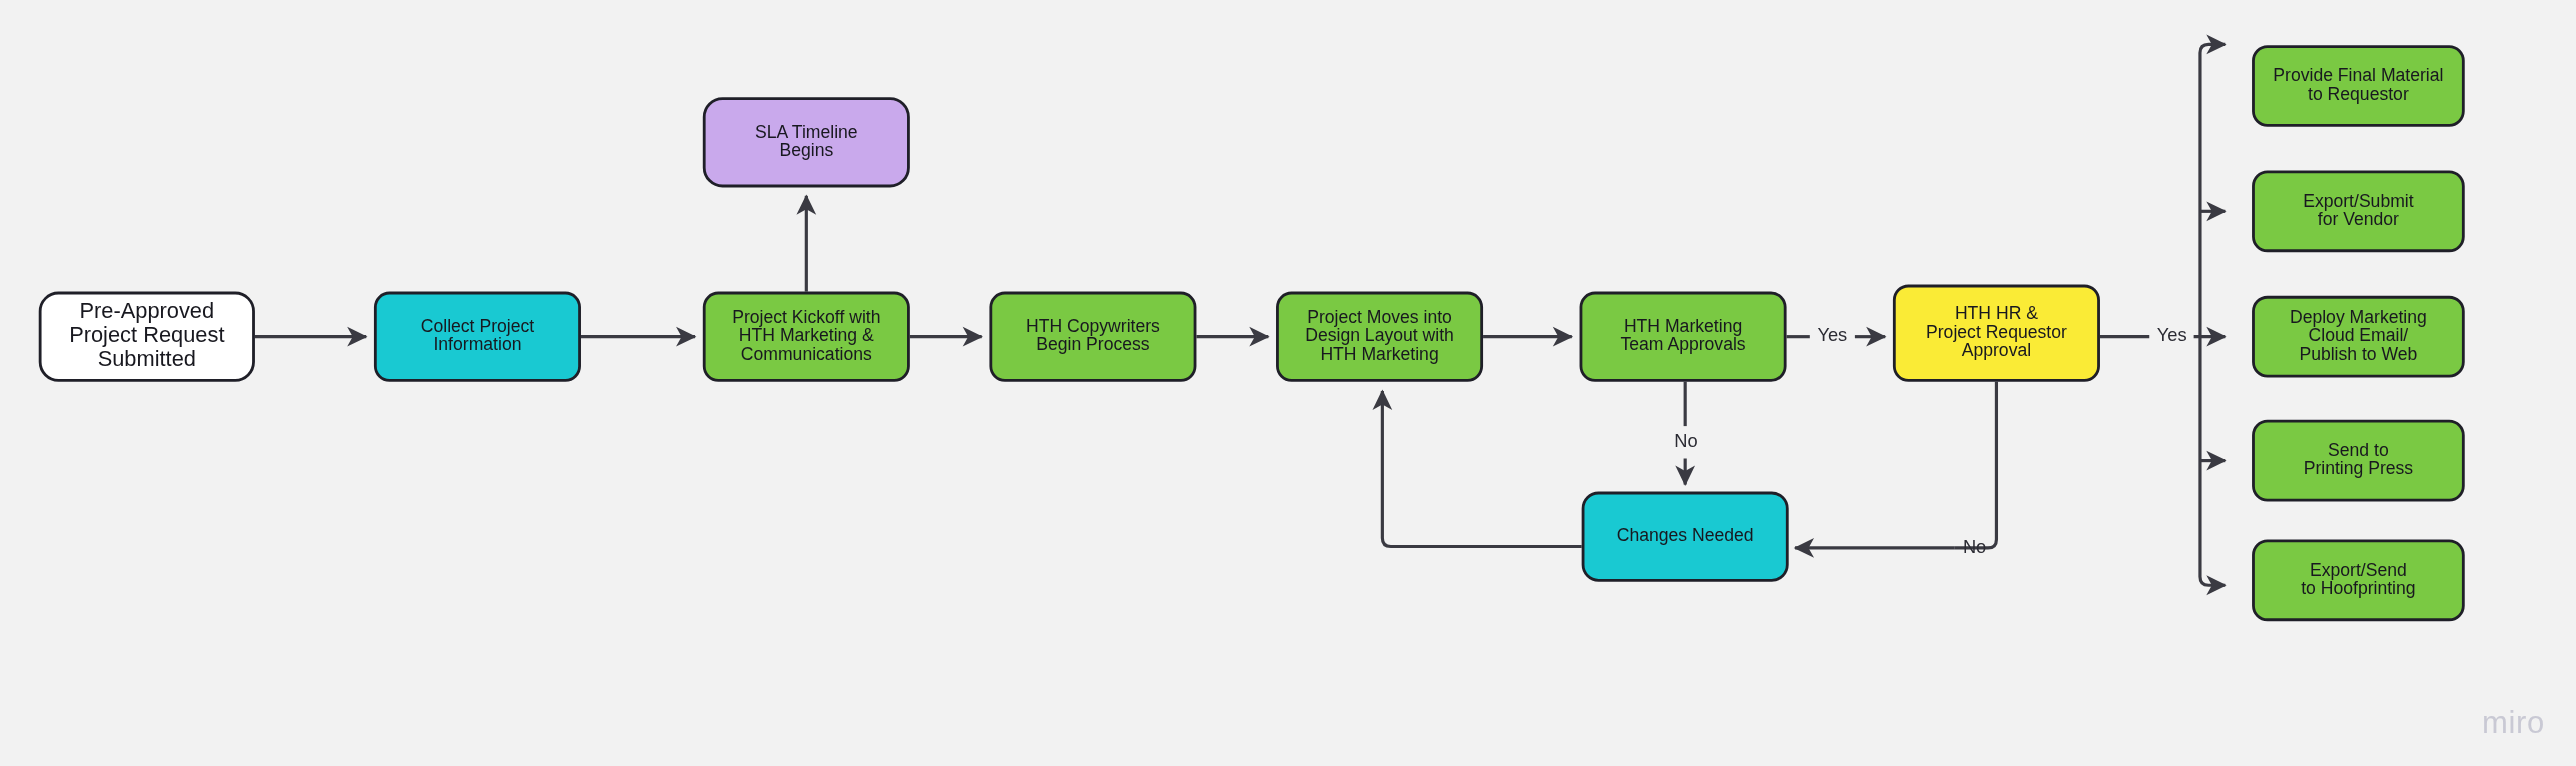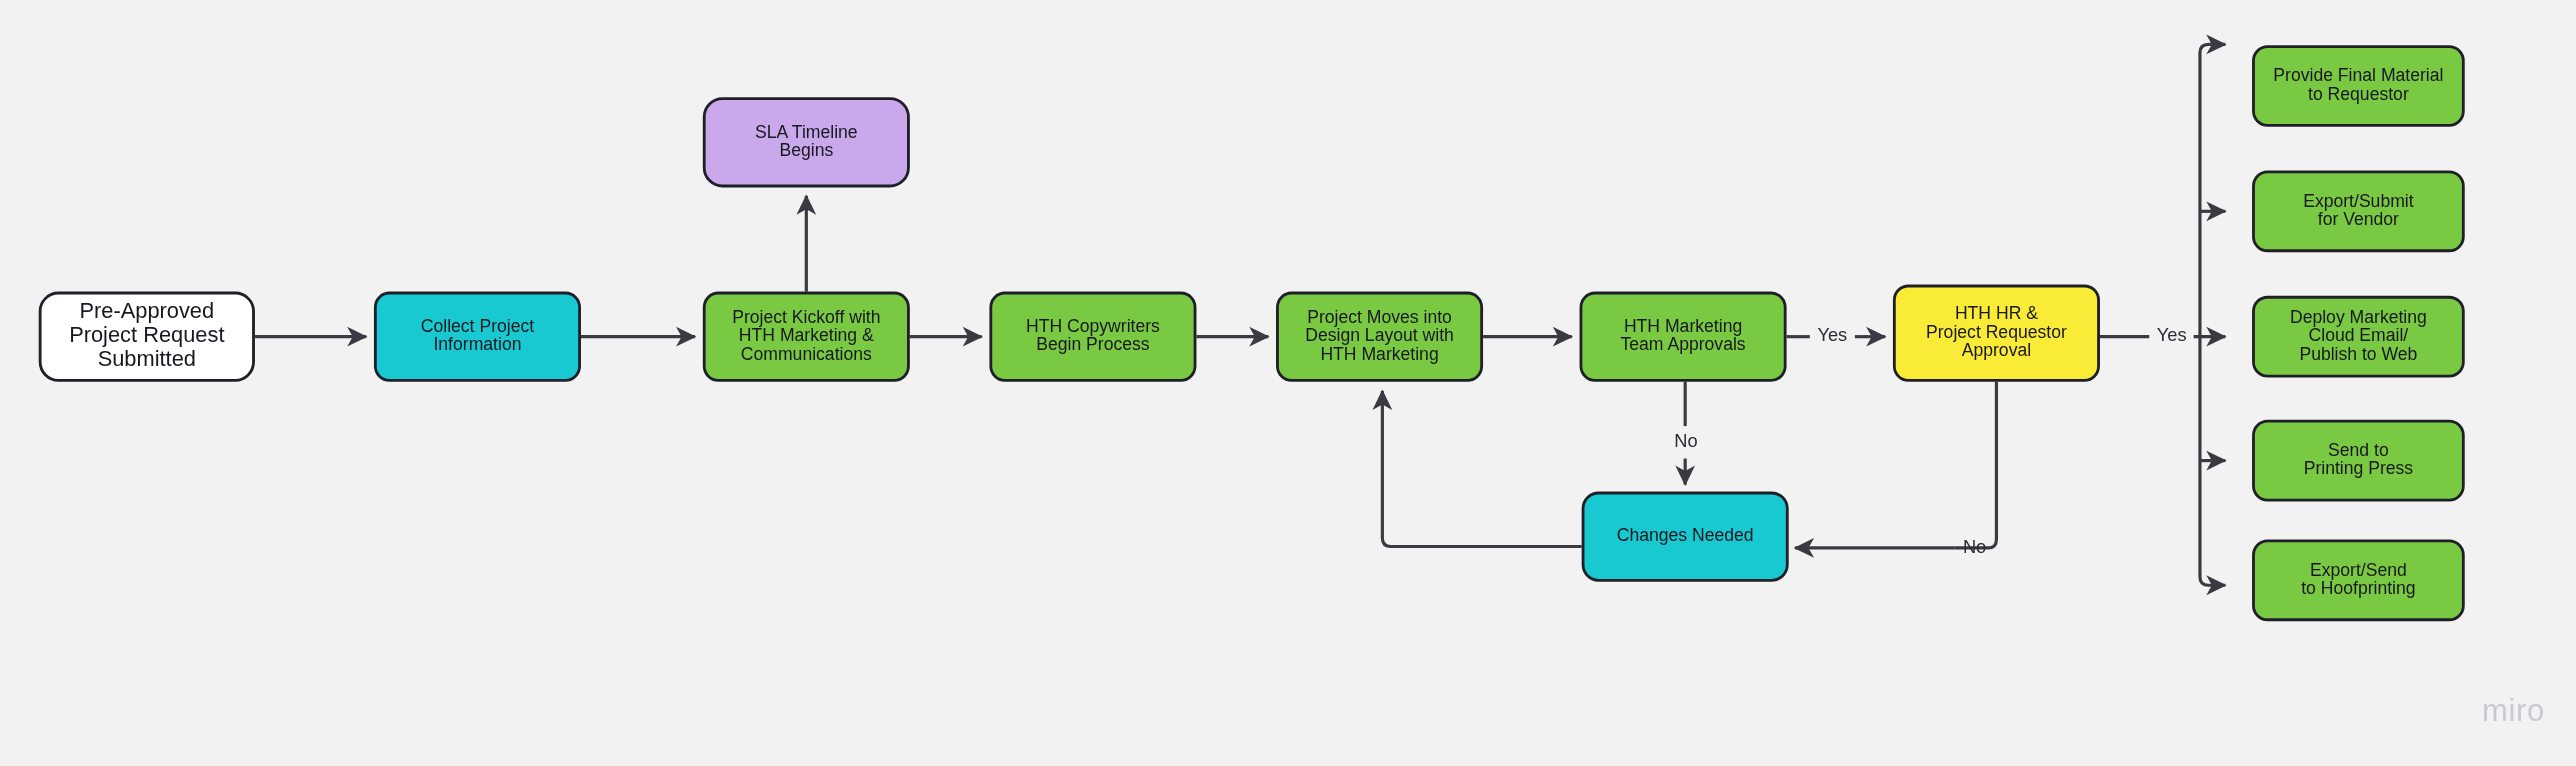--- a/index.html
+++ b/index.html
@@ -46,21 +46,21 @@
   .edge-label {
     font-family: "Liberation Sans", sans-serif;
     font-size: 26px;
     fill: #2b2b33;
     text-anchor: middle;
     dominant-baseline: middle;
   }
   .miro-mark {
     position: absolute;
     right: 31px;
-    bottom: 38px;
+    bottom: 26px;
     font-family: "Liberation Sans", sans-serif;
     font-size: 31px;
     letter-spacing: 0.7px;
     color: #c9c9d4;
     font-weight: 400;
     user-select: none;
   }
 </style>
 </head>
 <body>

